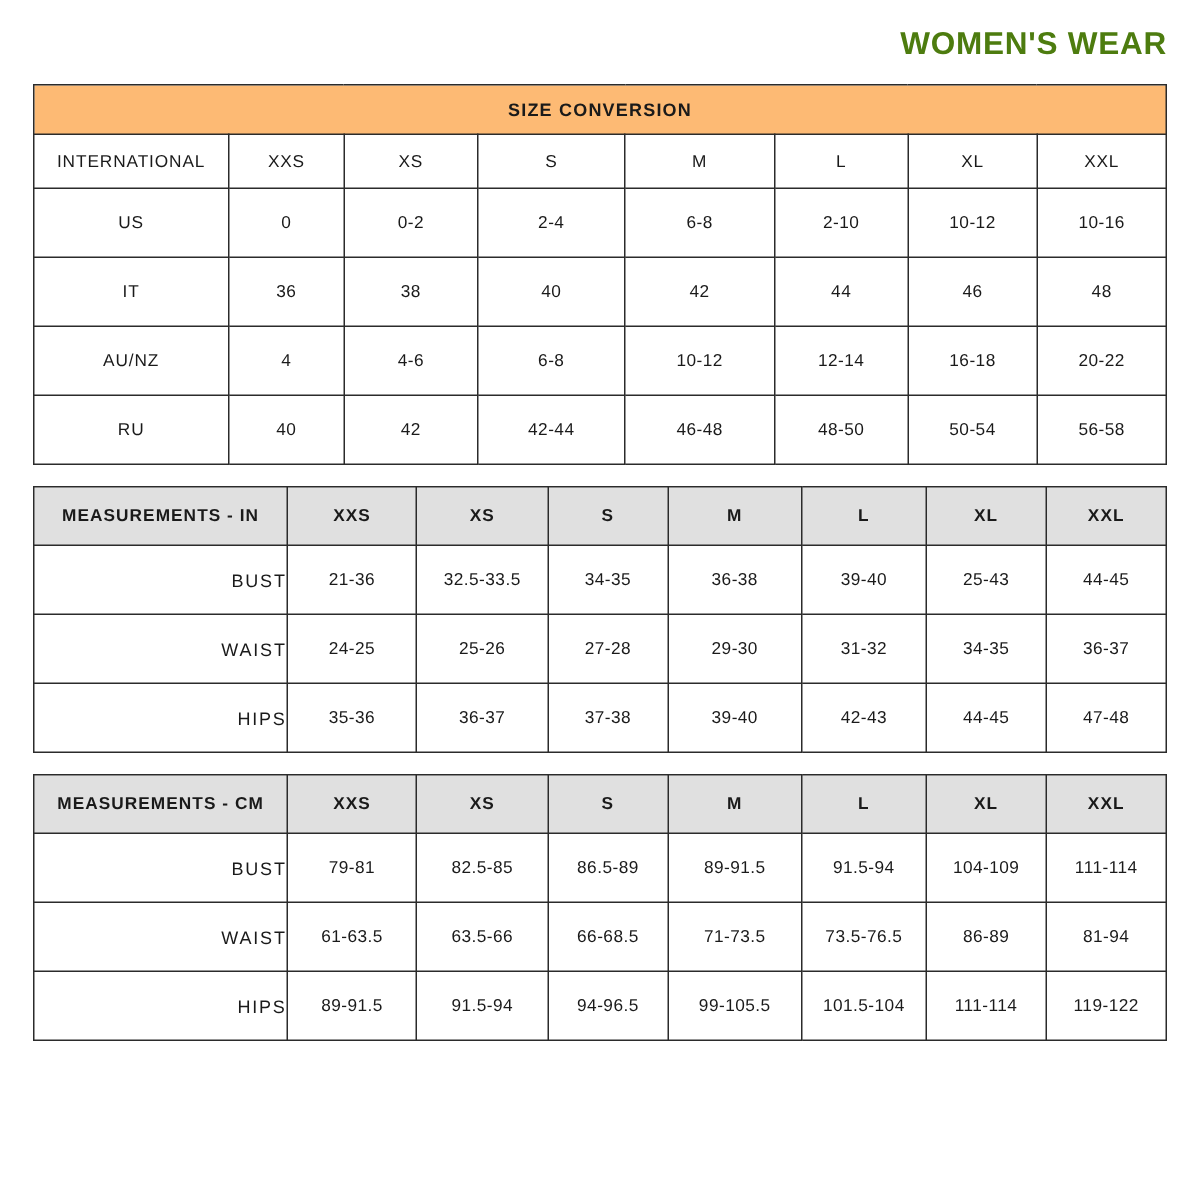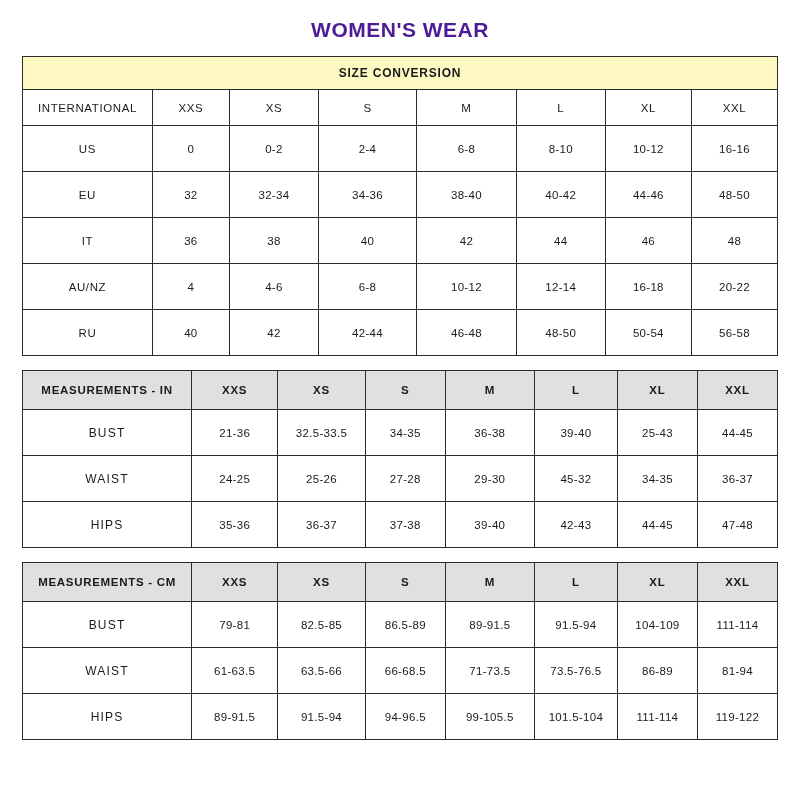--- a/index.html
+++ b/index.html
@@ -16,44 +16,44 @@
   }
   .page {
     width: 800px;
     height: 800px;
     box-sizing: border-box;
     padding: 10px 22px 10px 22px;
     display: flex;
     flex-direction: column;
   }
   .page-title {
-    text-align: center;
+    text-align: right;
     font-size: 21px;
     font-weight: bold;
     letter-spacing: 0.5px;
     margin: 8px 0 14px 0;
-    color: #4c1d95;
+    color: #4d7c0f;
   }
   table {
     border-collapse: collapse;
     width: 100%;
     table-layout: fixed;
   }
   td, th {
     border: 1px solid #2b2b2b;
     text-align: center;
     vertical-align: middle;
     font-size: 11.5px;
     font-weight: normal;
     letter-spacing: 0.3px;
     color: #1a1a1a;
     padding: 0;
   }
   .conv-title-row td {
-    background: #fef9c3;
+    background: #fdba74;
     font-weight: bold;
     font-size: 12px;
     letter-spacing: 0.8px;
     height: 32px;
   }
   .conv-head-row td {
     height: 35px;
     font-size: 11.5px;
     letter-spacing: 0.5px;
   }
@@ -79,20 +79,21 @@
   }
   .meas-head-row td.meas-title {
     text-align: center;
   }
   .meas-body-row td {
     height: 45px;
   }
   .meas-body-row td.rowlabel {
     letter-spacing: 1.2px;
     font-size: 12px;
+    text-align: right;
   }
 </style>
 </head>
 <body>
 
 <div class="page">
 
   <div class="page-title">WOMEN'S WEAR</div>
 
   <table>
@@ -120,33 +121,23 @@
         <td>XL</td>
         <td>XXL</td>
       </tr>
 
       <tr class="conv-body-row">
         <td class="rowlabel">US</td>
         <td>0</td>
         <td>0-2</td>
         <td>2-4</td>
         <td>6-8</td>
-        <td>8-10</td>
+        <td>2-10</td>
         <td>10-12</td>
-        <td>16-16</td>
-      </tr>
-      <tr class="conv-body-row">
-        <td class="rowlabel">EU</td>
-        <td>32</td>
-        <td>32-34</td>
-        <td>34-36</td>
-        <td>38-40</td>
-        <td>40-42</td>
-        <td>44-46</td>
-        <td>48-50</td>
+        <td>10-16</td>
       </tr>
       <tr class="conv-body-row">
         <td class="rowlabel">IT</td>
         <td>36</td>
         <td>38</td>
         <td>40</td>
         <td>42</td>
         <td>44</td>
         <td>46</td>
         <td>48</td>
@@ -205,21 +196,21 @@
         <td>39-40</td>
         <td>25-43</td>
         <td>44-45</td>
       </tr>
       <tr class="meas-body-row">
         <td class="rowlabel">WAIST</td>
         <td>24-25</td>
         <td>25-26</td>
         <td>27-28</td>
         <td>29-30</td>
-        <td>45-32</td>
+        <td>31-32</td>
         <td>34-35</td>
         <td>36-37</td>
       </tr>
       <tr class="meas-body-row">
         <td class="rowlabel">HIPS</td>
         <td>35-36</td>
         <td>36-37</td>
         <td>37-38</td>
         <td>39-40</td>
         <td>42-43</td>

